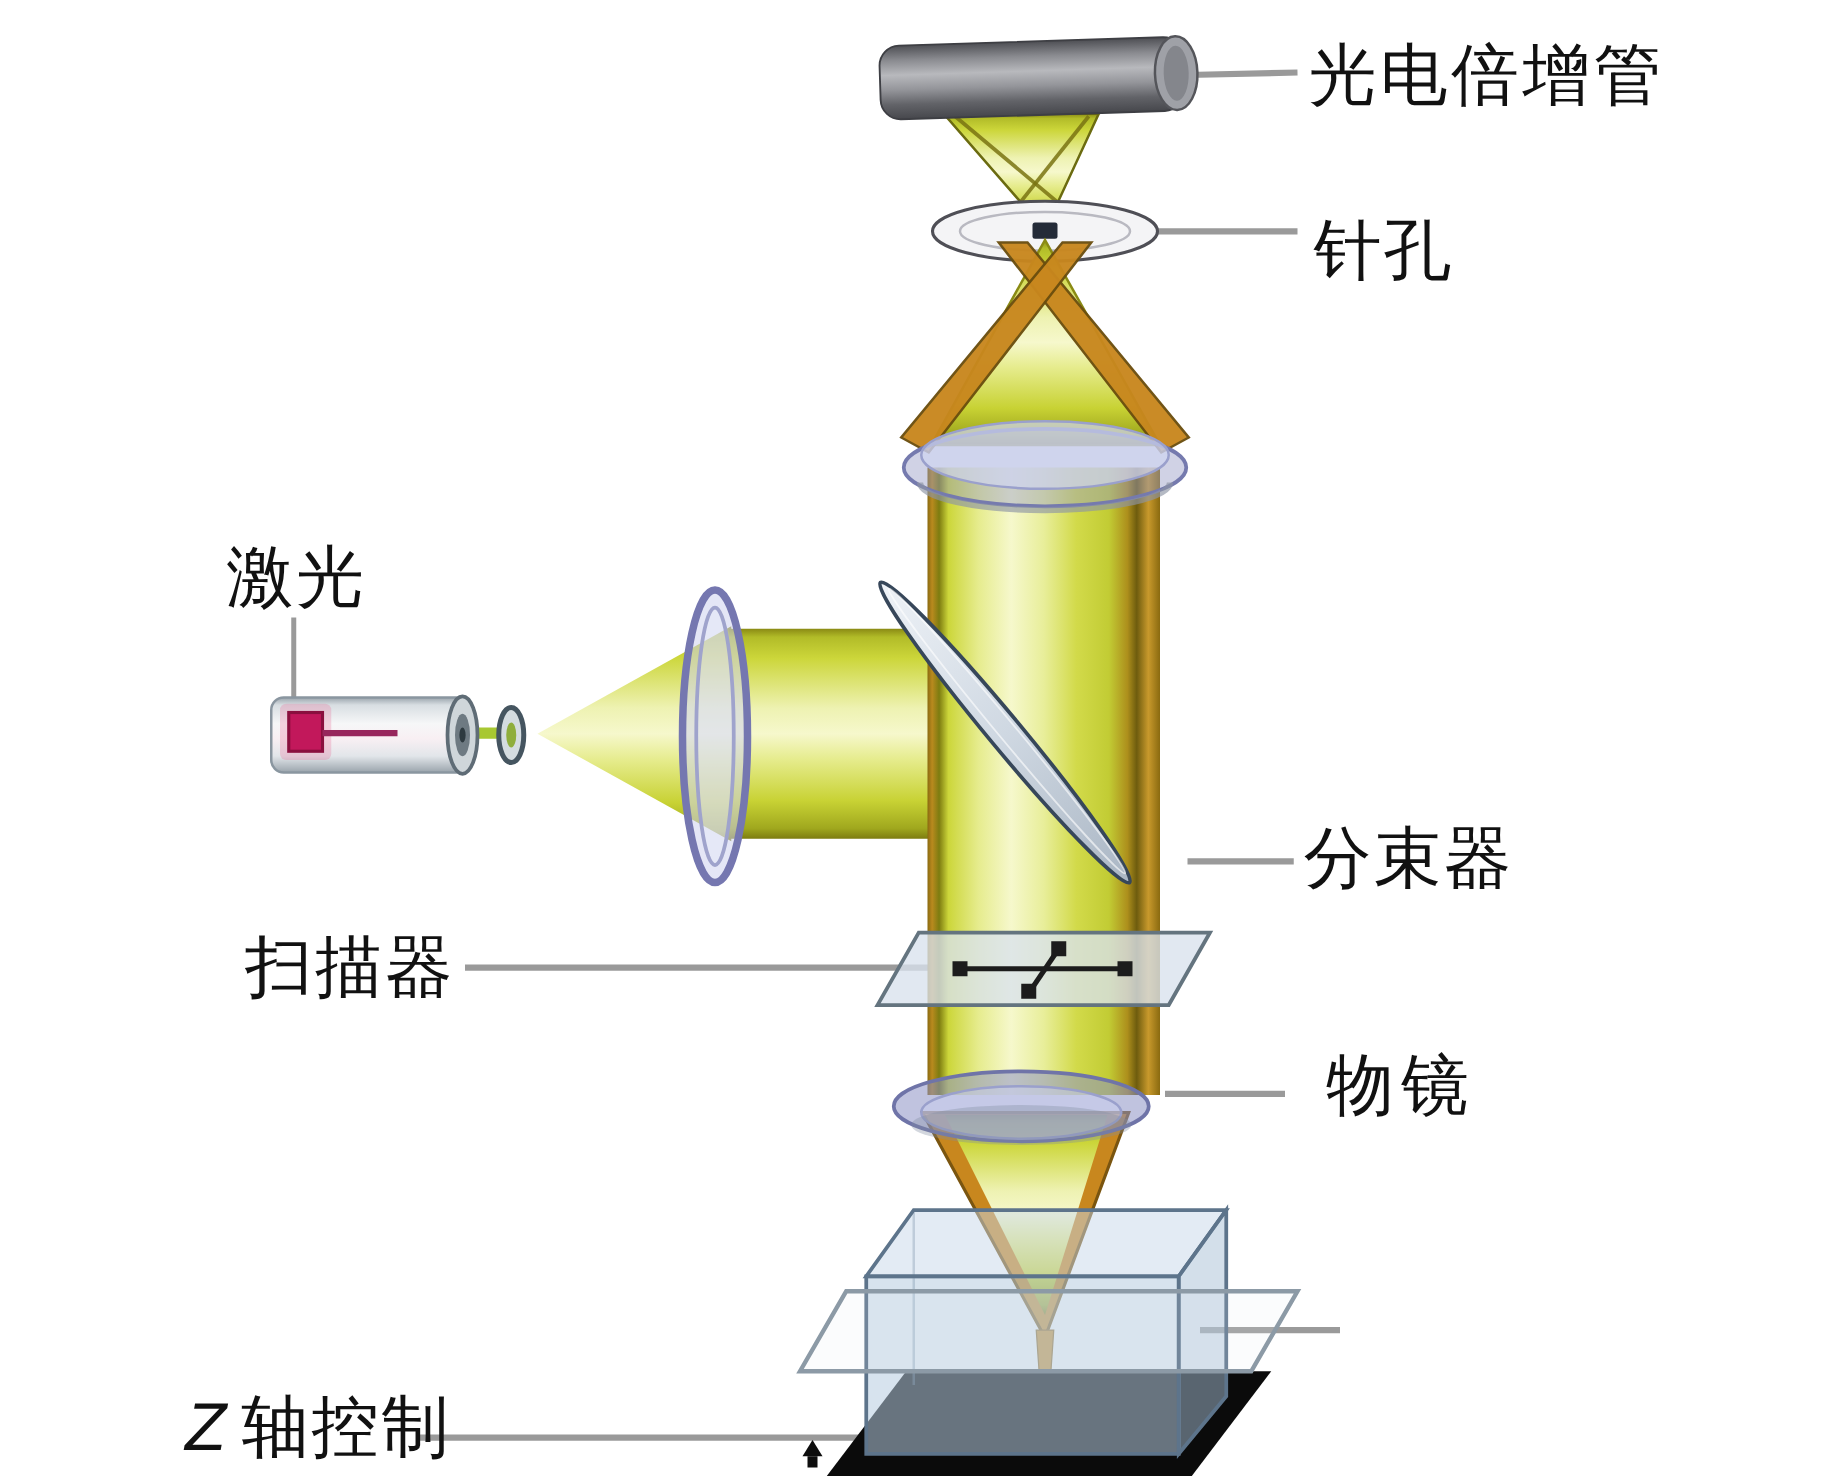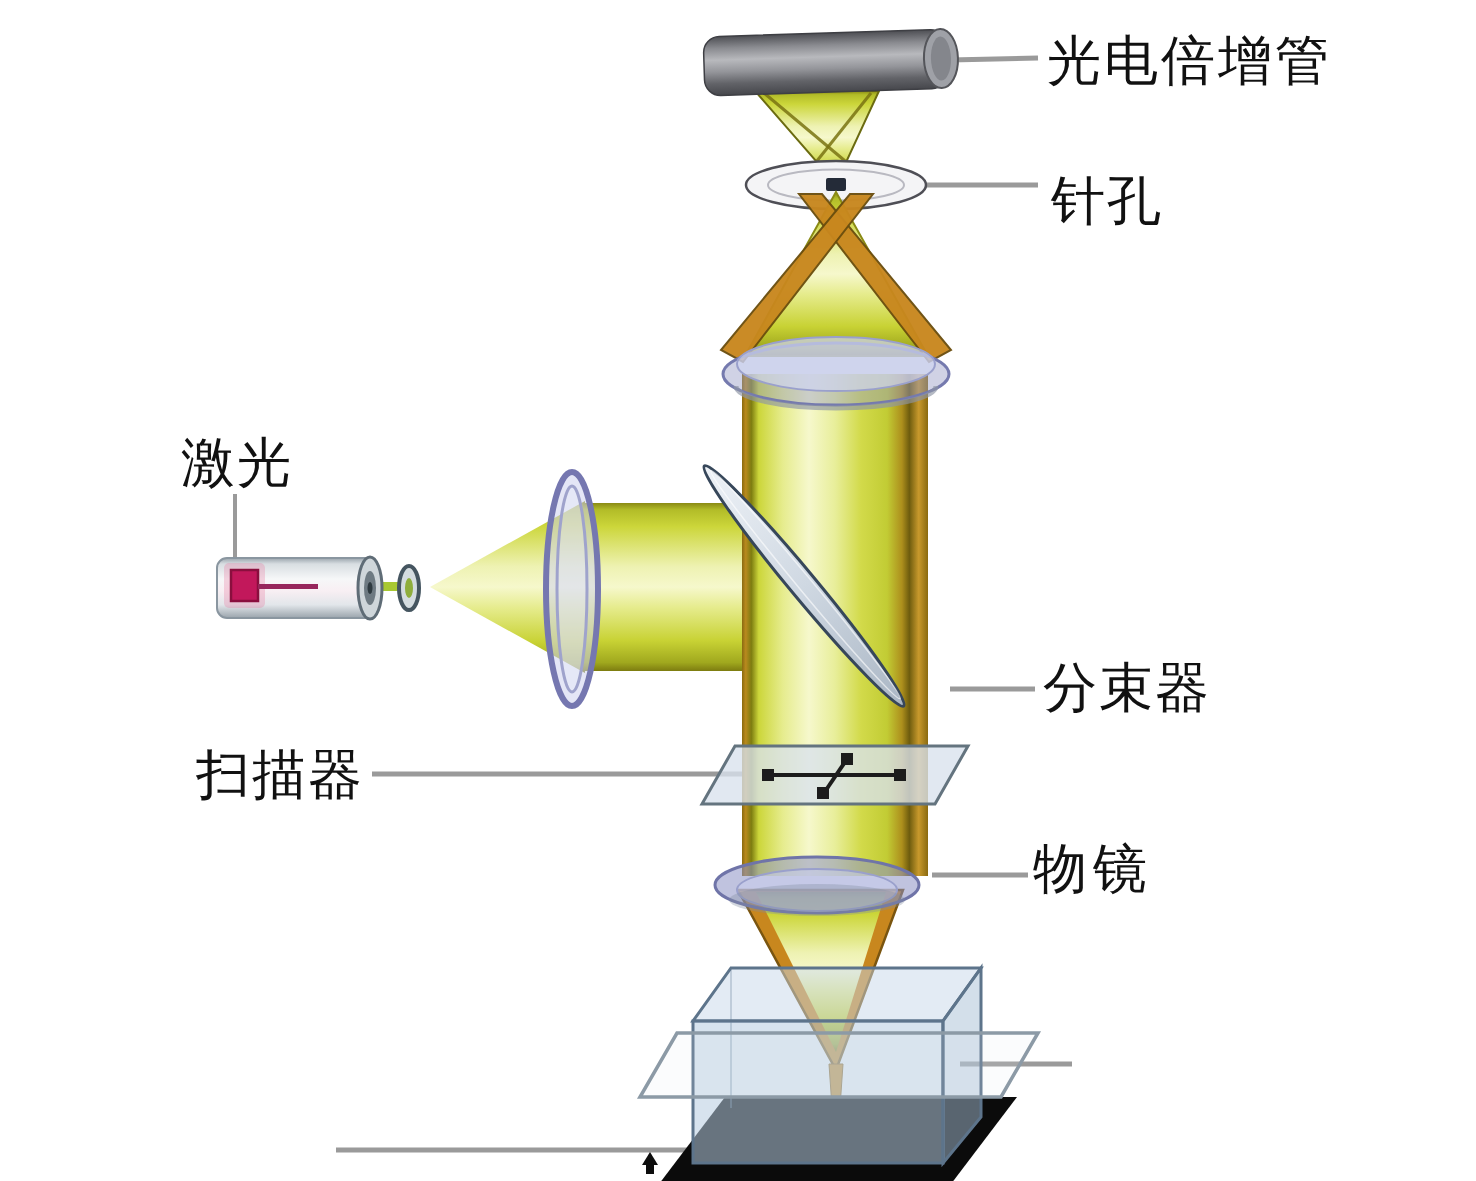--- a/index.html
+++ b/index.html
@@ -19,21 +19,21 @@
     color:#111;
     white-space:nowrap;
     letter-spacing:2px;
   }
   .label .z-italic{font-style:italic;margin-right:12px;letter-spacing:0;}
   .lbl-pmt{left:1047px;top:8px;letter-spacing:3px;}
   .lbl-pinhole{left:1051px;top:148px;}
   .lbl-laser{left:181px;top:410px;}
   .lbl-splitter{left:1043px;top:635px;}
   .lbl-scanner{left:196px;top:722px;}
-  .lbl-objective{left:1033px;top:816px;letter-spacing:6px;}
+  .lbl-objective{left:1061px;top:816px;letter-spacing:6px;}
   .lbl-sample{left:1077px;top:1009px;}
   .lbl-zaxis{left:148px;top:1090px;}
 </style>
 </head>
 <body>
 
 <div class="stage">
 
   <svg class="diagram-svg" width="1476" height="1181" viewBox="0 0 1476 1181">
     <defs>
@@ -203,14 +203,17 @@
       <polygon points="650,1180 642,1167 658,1167"></polygon>
     </g>
   </svg>
 
   <div class="label lbl-pmt">光电倍增管</div>
   <div class="label lbl-pinhole">针孔</div>
   <div class="label lbl-laser">激光</div>
   <div class="label lbl-splitter">分束器</div>
   <div class="label lbl-scanner">扫描器</div>
   <div class="label lbl-objective">物镜</div>
+  <div class="label lbl-zaxis">
+    <span class="z-italic">Z</span><span>轴控制</span>
+  </div>
 
 </div>
 
 </body></html>

